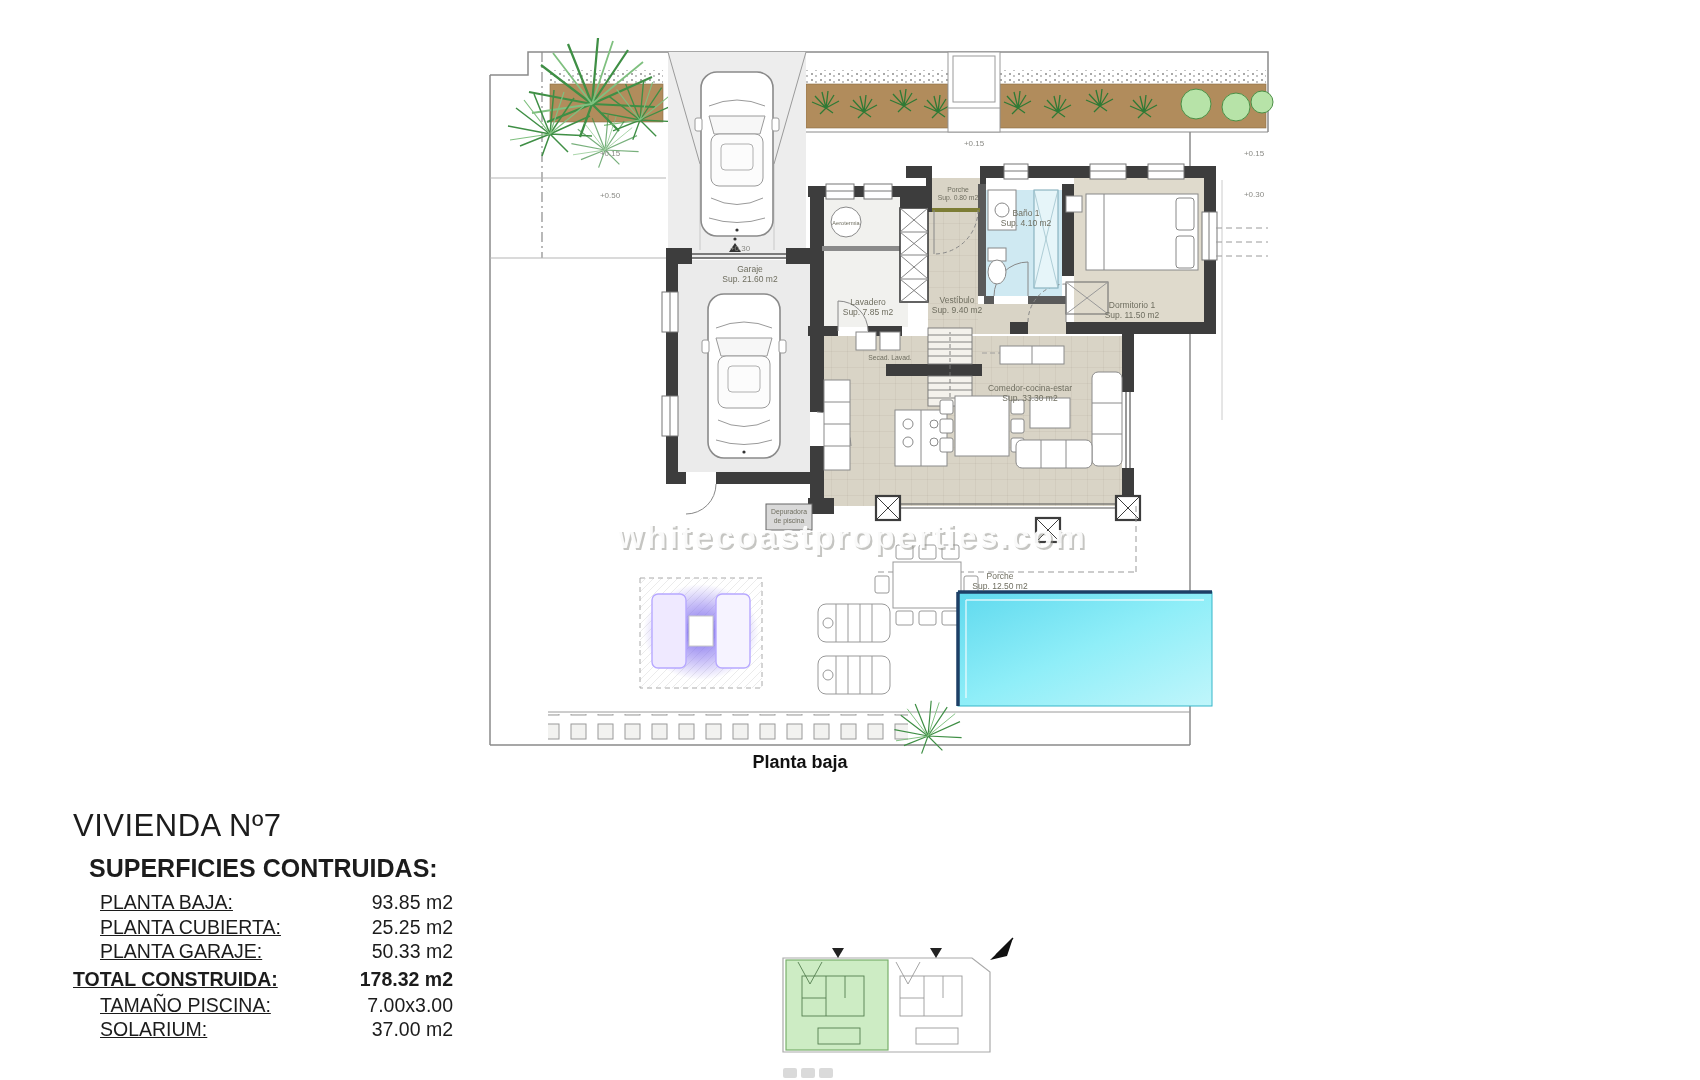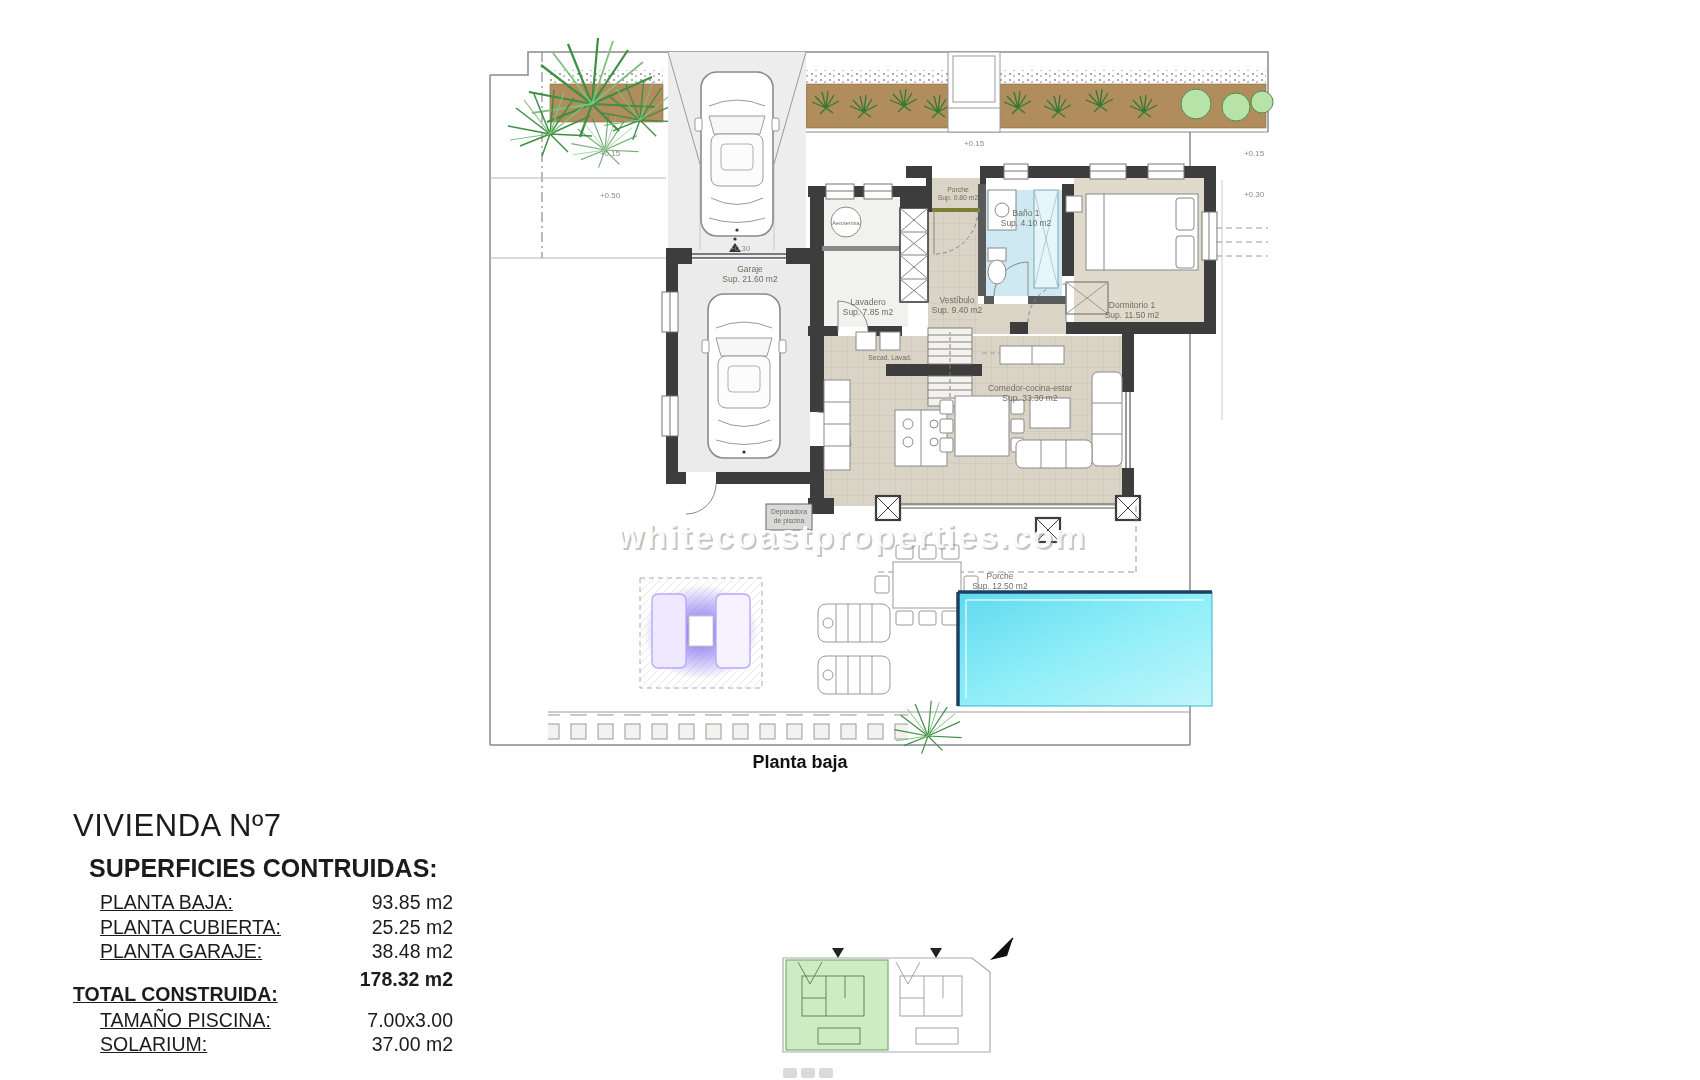--- a/index.html
+++ b/index.html
@@ -7,21 +7,21 @@
          font-family:"Liberation Sans",sans-serif;}
   svg.plan{position:absolute;left:0;top:0;}
   
   .summary{position:absolute;left:73px;top:808px;width:380px;color:#1c1c1c;}
   .summary .t{font-size:31px;font-weight:normal;letter-spacing:.5px;margin:0;}
   .summary .s{font-size:25px;font-weight:bold;margin:10px 0 7px 16px;}
   .row{display:flex;justify-content:space-between;font-size:19.5px;line-height:24.5px;}
   .row .lab{padding-left:27px;text-decoration:underline;}
   .row .val{text-align:left;}
   .row.total{font-weight:bold;line-height:27px;margin-top:2px;}
-  .row.total .lab{padding-left:0;margin-top:15px;}
+  .row.total .lab{padding-left:0;}
   
   .caption{position:absolute;left:640px;top:752px;width:320px;text-align:center;
            font-size:18px;font-weight:bold;color:#111;}
   
   text{font-family:"Liberation Sans",sans-serif;}
   .room{font-size:8.5px;fill:#6f6e60;text-anchor:middle;}
   .roomsm{font-size:6.8px;fill:#6f6e60;text-anchor:middle;}
   .lvl{font-size:8px;fill:#8a8a85;text-anchor:middle;}
   .wm-b{font-size:34px;font-weight:bold;fill:#8d8d86;opacity:.5;text-anchor:middle;letter-spacing:2px;}
   .wm-f{font-size:34px;font-weight:bold;fill:#ffffff;opacity:.92;text-anchor:middle;letter-spacing:2px;}
@@ -473,21 +473,21 @@
   <div class="row">
     <span class="lab">PLANTA BAJA:</span>
     <span class="val">93.85 m2</span>
   </div>
   <div class="row">
     <span class="lab">PLANTA CUBIERTA:</span>
     <span class="val">25.25 m2</span>
   </div>
   <div class="row">
     <span class="lab">PLANTA GARAJE:</span>
-    <span class="val">38.48 m2</span>
+    <span class="val">50.33 m2</span>
   </div>
   <div class="row total">
     <span class="lab">TOTAL CONSTRUIDA:</span>
     <span class="val">178.32 m2</span>
   </div>
   <div class="row extra">
     <span class="lab">TAMAÑO PISCINA:</span>
     <span class="val">7.00x3.00</span>
   </div>
   <div class="row extra">

